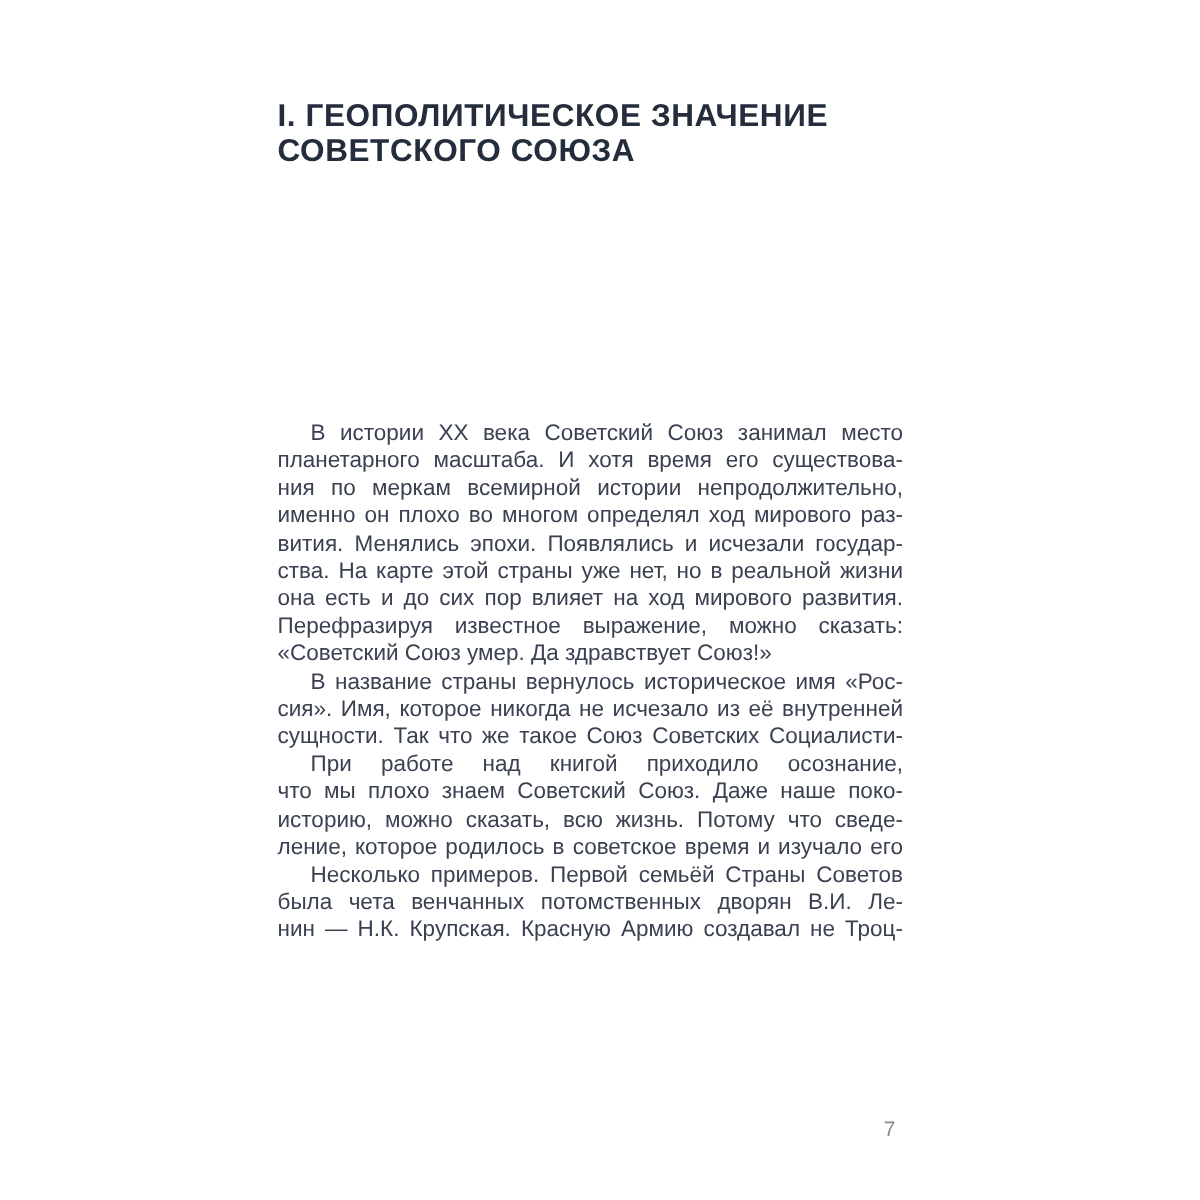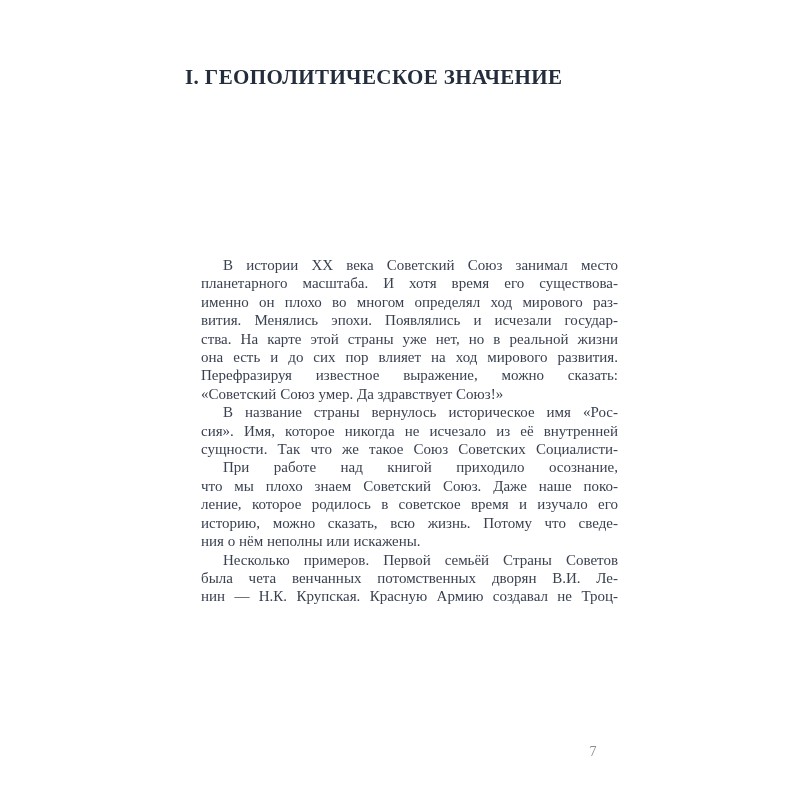--- a/index.html
+++ b/index.html
@@ -6,42 +6,41 @@
     margin: 0;
     padding: 0;
     background: #ffffff;
   }
   .page {
     position: relative;
     width: 773px;
     height: 800px;
     background: var(--bg, #ffffff);
     overflow: hidden;
-    font-family: Liberation Serif, serif;
+    font-family: Liberation Sans, sans-serif;
   }
   .chapter-heading {
     position: absolute;
     left: 185px;
     top: 66px;
     width: 430px;
     color: var(--heading, #242d3b);
     font-size: 21px;
     font-weight: bold;
     line-height: 23px;
     letter-spacing: 0.4px;
   }
   .body-text {
     position: absolute;
     left: 185px;
-    top: 256px;
+    top: 280px;
     width: 417px;
     color: var(--body, #3a4150);
     font-size: 15px;
     line-height: 18.4px;
-    margin-left: 16px;
   }
   .paragraph { margin: 0; }
   .ln {
     text-align: justify;
     text-align-last: justify;
   }
   .ln.first { text-indent: 22px; }
   .ln.last {
     text-align: left;
     text-align-last: left;
@@ -56,47 +55,48 @@
     font-size: 14px;
   }
 </style>
 </head>
 <body>
 
 <div class="page">
 
   <div class="chapter-heading">
     <div>I. ГЕОПОЛИТИЧЕСКОЕ ЗНАЧЕНИЕ</div>
+    <div>СОВЕТСКОГО СОЮЗА</div>
   </div>
 
   <div class="body-text">
 
     <div class="paragraph">
       <div class="ln first">В истории XX века Советский Союз занимал место</div>
       <div class="ln">планетарного масштаба. И хотя время его существова-</div>
+      <div class="ln">ния по меркам всемирной истории непродолжительно,</div>
       <div class="ln">именно он плохо во многом определял ход мирового раз-</div>
       <div class="ln">вития. Менялись эпохи. Появлялись и исчезали государ-</div>
       <div class="ln">ства. На карте этой страны уже нет, но в реальной жизни</div>
       <div class="ln">она есть и до сих пор влияет на ход мирового развития.</div>
       <div class="ln">Перефразируя известное выражение, можно сказать:</div>
       <div class="ln last">«Советский Союз умер. Да здравствует Союз!»</div>
     </div>
 
     <div class="paragraph">
       <div class="ln first">В название страны вернулось историческое имя «Рос-</div>
       <div class="ln">сия». Имя, которое никогда не исчезало из её внутренней</div>
       <div class="ln">сущности. Так что же такое Союз Советских Социалисти-</div>
     </div>
 
     <div class="paragraph">
       <div class="ln first">При работе над книгой приходило осознание,</div>
       <div class="ln">что мы плохо знаем Советский Союз. Даже наше поко-</div>
+      <div class="ln">историю, можно сказать, всю жизнь. Потому что сведе-</div>
       <div class="ln">ление, которое родилось в советское время и изучало его</div>
-      <div class="ln">историю, можно сказать, всю жизнь. Потому что сведе-</div>
-      <div class="ln last">ния о нём неполны или искажены.</div>
     </div>
 
 
     <div class="paragraph">
       <div class="ln first">Несколько примеров. Первой семьёй Страны Советов</div>
       <div class="ln">была чета венчанных потомственных дворян В.И. Ле-</div>
       <div class="ln">нин — Н.К. Крупская. Красную Армию создавал не Троц-</div>
     </div>
 
   </div>

